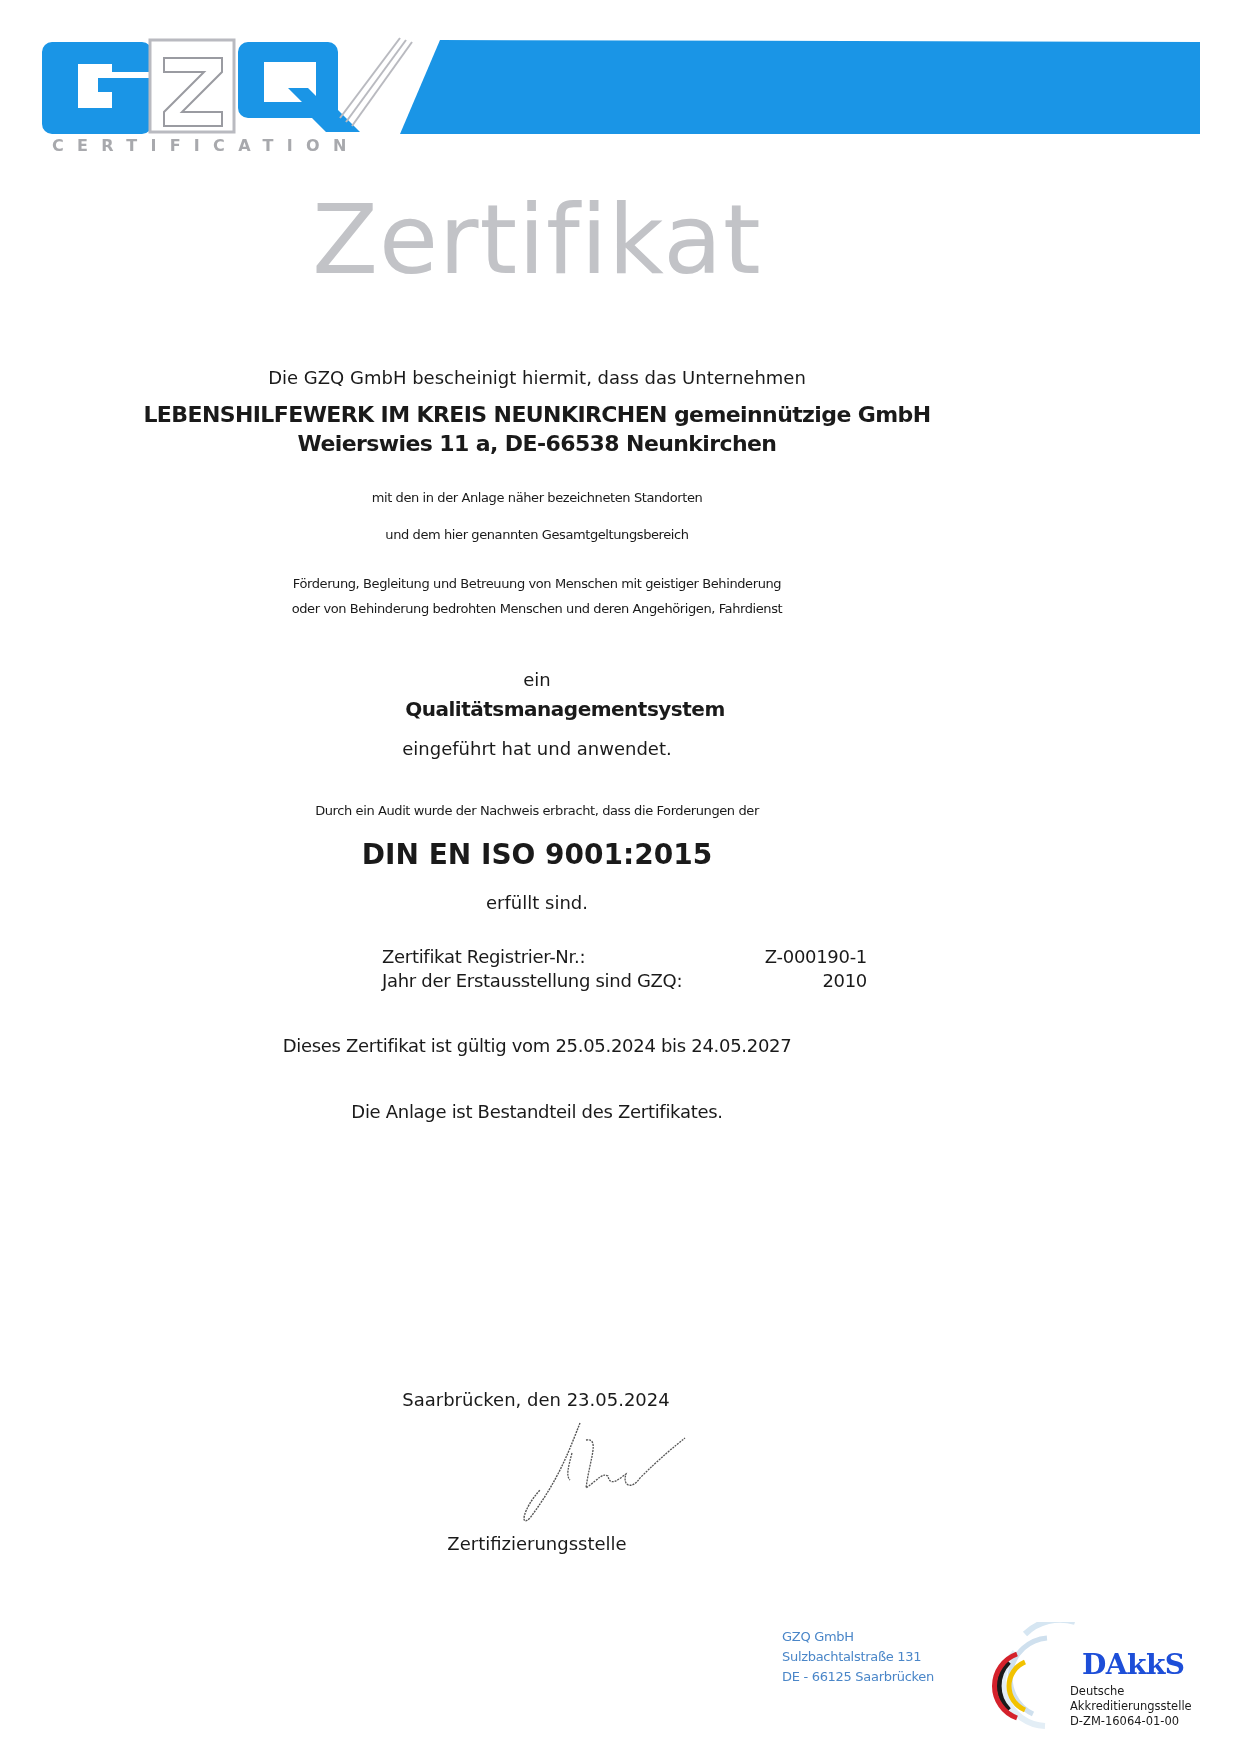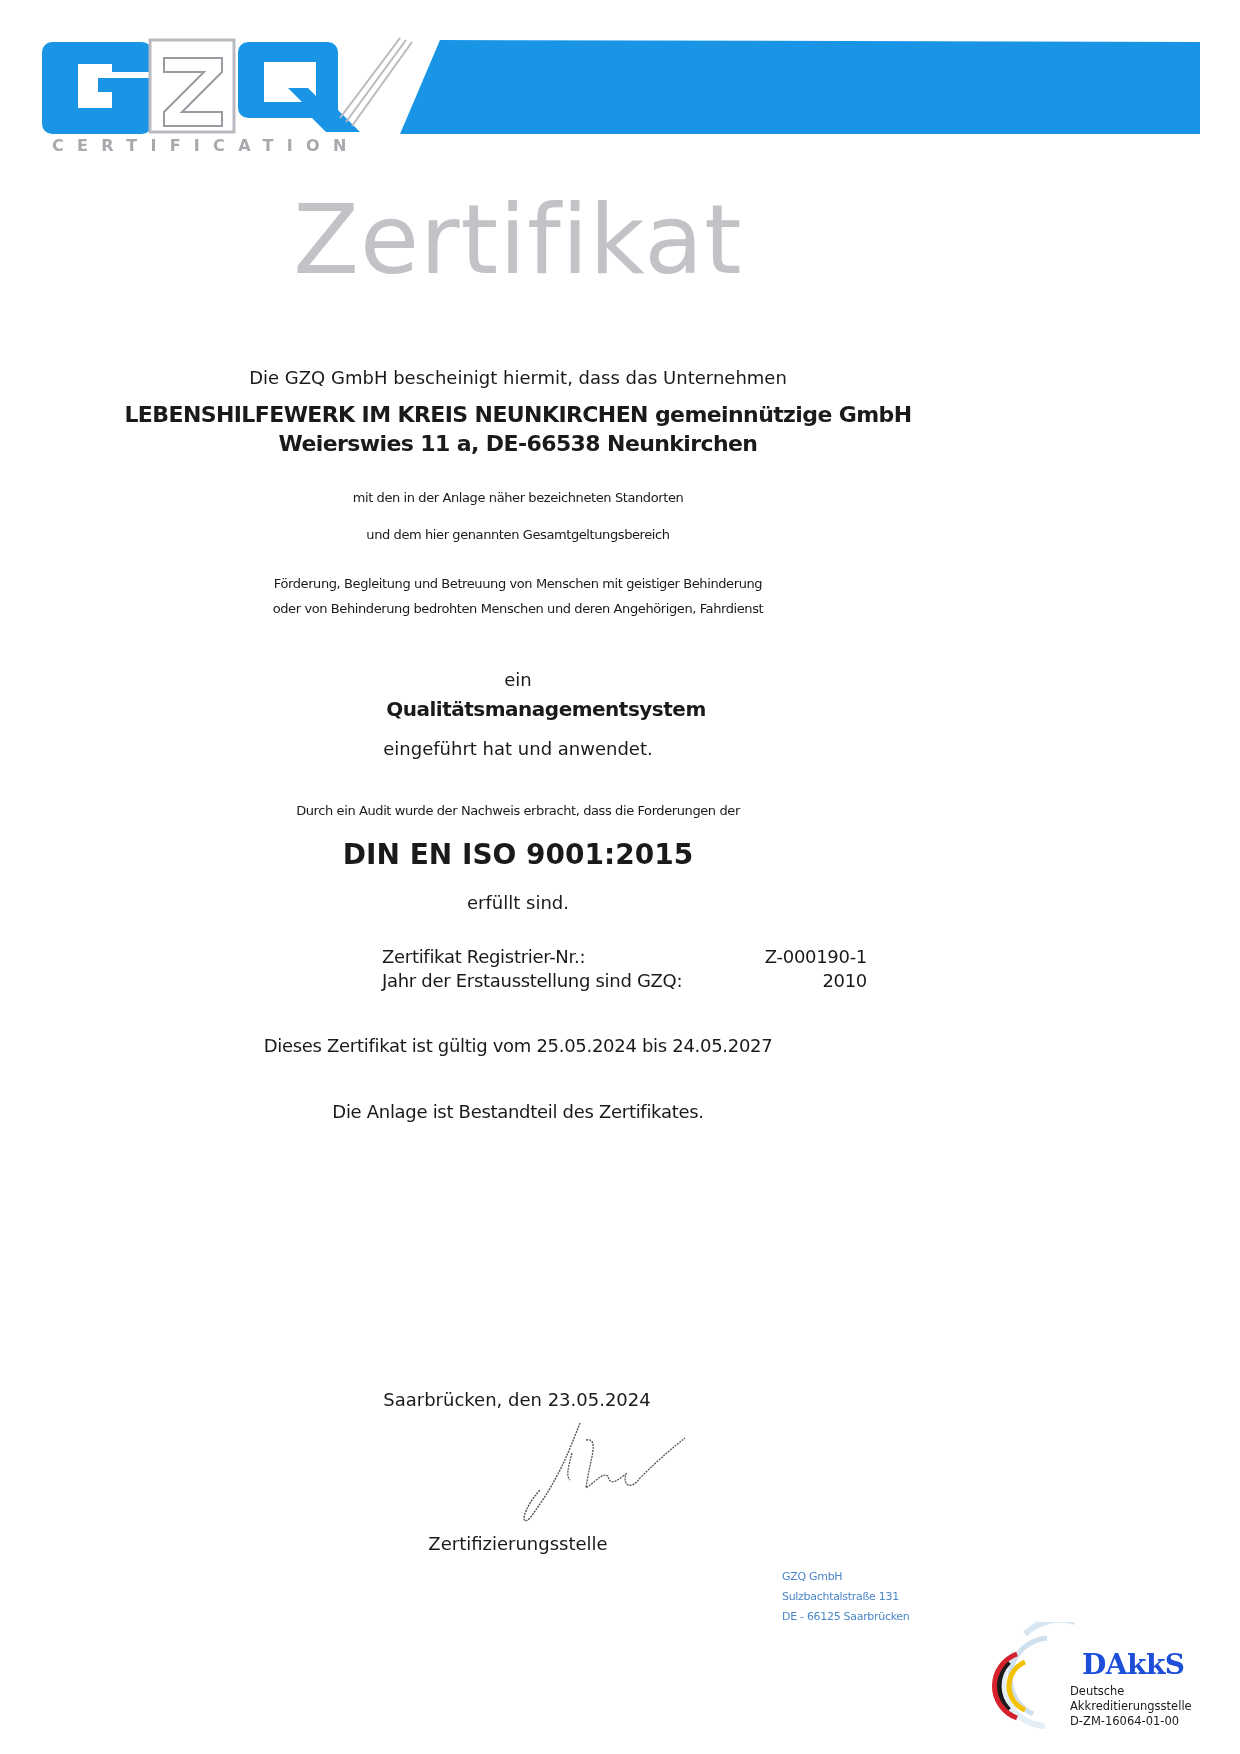--- a/index.html
+++ b/index.html
@@ -1,37 +1,37 @@
 <!DOCTYPE html>
 <html><head>
 <meta charset="utf-8">
 <style>
   html, body { margin: 0; padding: 0; background: #ffffff; }
   body { width: 1240px; height: 1754px; position: relative; overflow: hidden;
          font-family: "DejaVu Sans", sans-serif; color: #1a1a1a; }
   .abs { position: absolute; }
-  .center { position: absolute; left: 0; width: 1036px; text-align: center; }
+  .center { position: absolute; left: 0; width: 1036px; text-align: center; padding-left: 19px; }
 
   
   #logo-svg { position: absolute; left: 40px; top: 30px; }
   #header-bar { position: absolute; left: 400px; top: 40px; width: 800px; height: 94px; }
   .cert-word { position: absolute; left: 52px; top: 136px; font-family: "DejaVu Sans", sans-serif;
                font-weight: bold; font-size: 16px; letter-spacing: 13.3px; color: #a8a9ad; }
 
   .big-title { top: 185px; font-family: "DejaVu Sans", sans-serif; font-size: 96px; color: #c2c3c7;
                letter-spacing: 1px; line-height: 110px; }
   .t18 { font-size: 18px; line-height: 22px; }
   .t17 { font-size: 13px; line-height: 22px; letter-spacing: -0.4px; }
   .bold { font-weight: bold; }
   .company { top: 400px; font-size: 22px; font-weight: bold; line-height: 29px; letter-spacing: -0.6px; }
 
   .reg-table { position: absolute; left: 382px; top: 945px; width: 485px; font-size: 18px; line-height: 24px; letter-spacing: -0.3px; }
   .reg-row { display: flex; justify-content: space-between; }
 
-  .footer-address { position: absolute; left: 782px; top: 1567px; font-size: 11px; line-height: 20px; color: #4a86c8; letter-spacing: -0.3px; }
+  .footer-address { position: absolute; left: 782px; top: 1627px; font-size: 13px; line-height: 20px; color: #4a86c8; letter-spacing: -0.3px; }
   .dakks-wrap { position: absolute; left: 985px; top: 1622px; width: 250px; height: 132px; }
   .dakks-text { position: absolute; left: 1082px; top: 1648px; font-family: "DejaVu Serif", serif; font-weight: bold; font-size: 28px; color: #1d4ed8; letter-spacing: -0.5px; }
   .dakks-sub { position: absolute; left: 1070px; top: 1684px; font-size: 11.5px; line-height: 15px; color: #1a1a1a; }
 </style>
 </head>
 <body>
 
 <svg id="logo-svg" width="400" height="105" viewBox="0 0 400 105">
 
   <path d="M12 12 h90 a10 10 0 0 1 10 10 v20 h-40 v-8 h-34 v44 h34 v-16 h-14 v-14 h54 v46 a10 10 0 0 1 -10 10 h-90 a10 10 0 0 1 -10 -10 v-72 a10 10 0 0 1 10 -10 z" fill="#1a95e6"></path>

